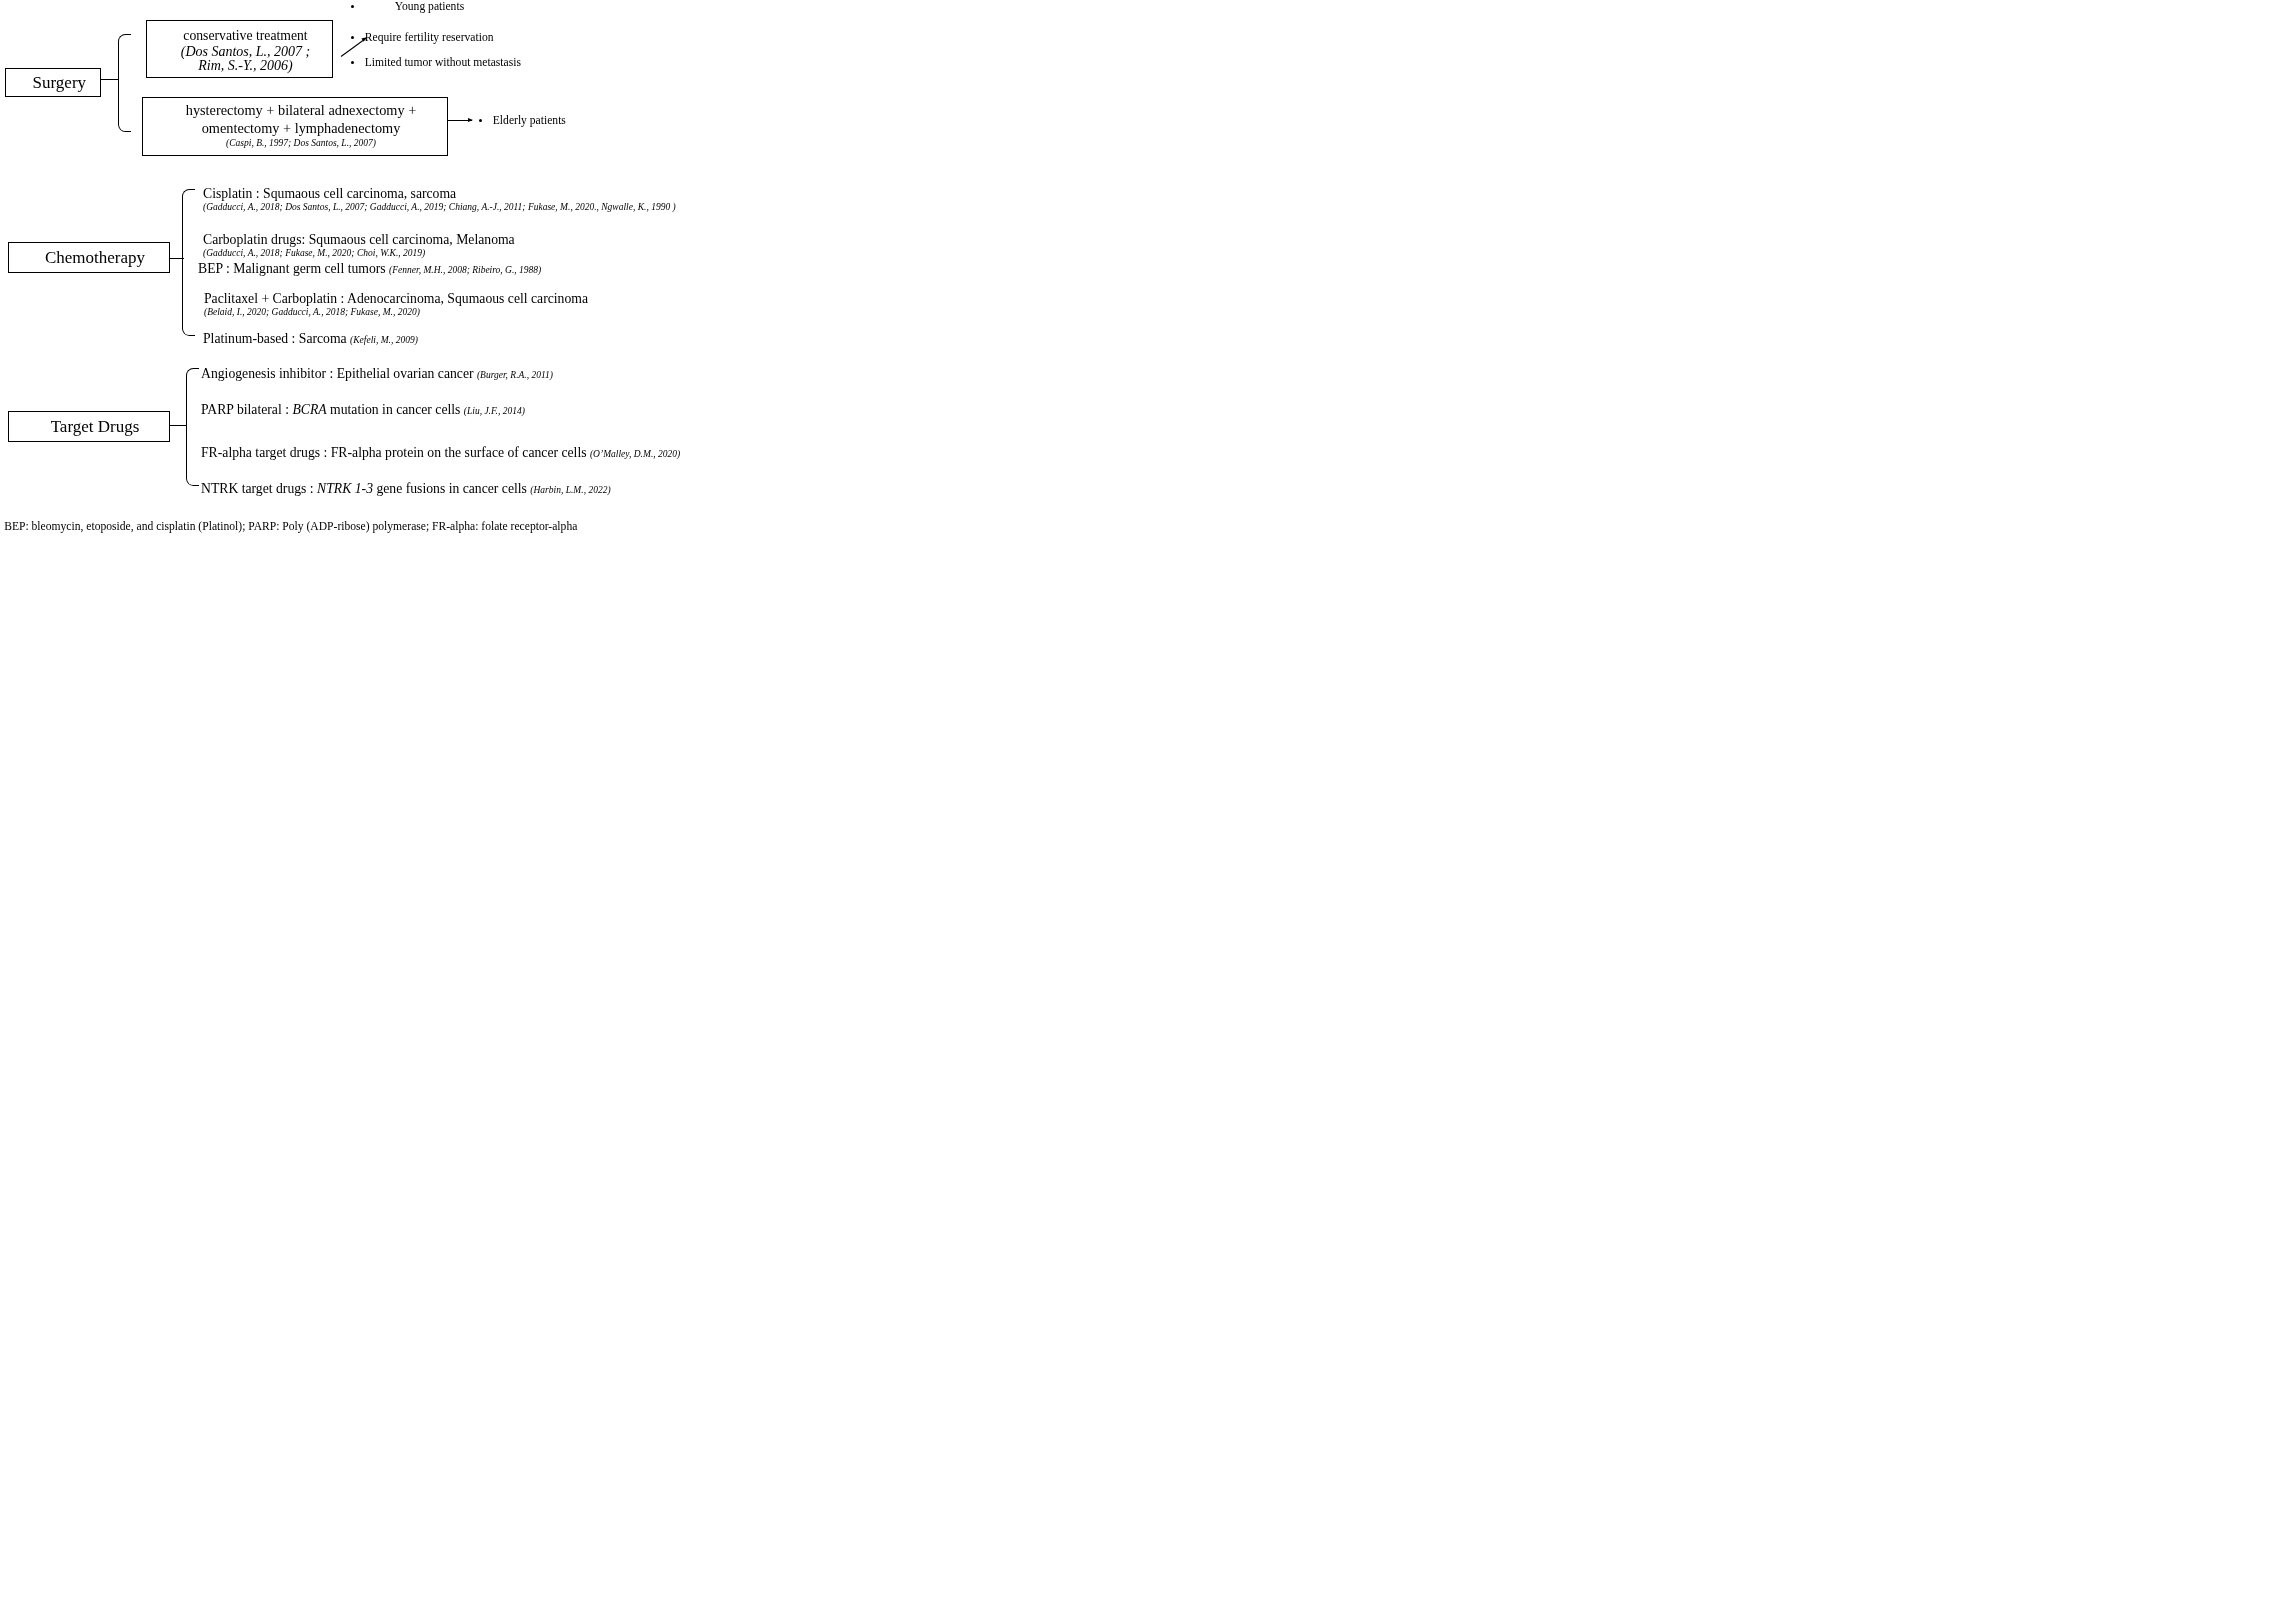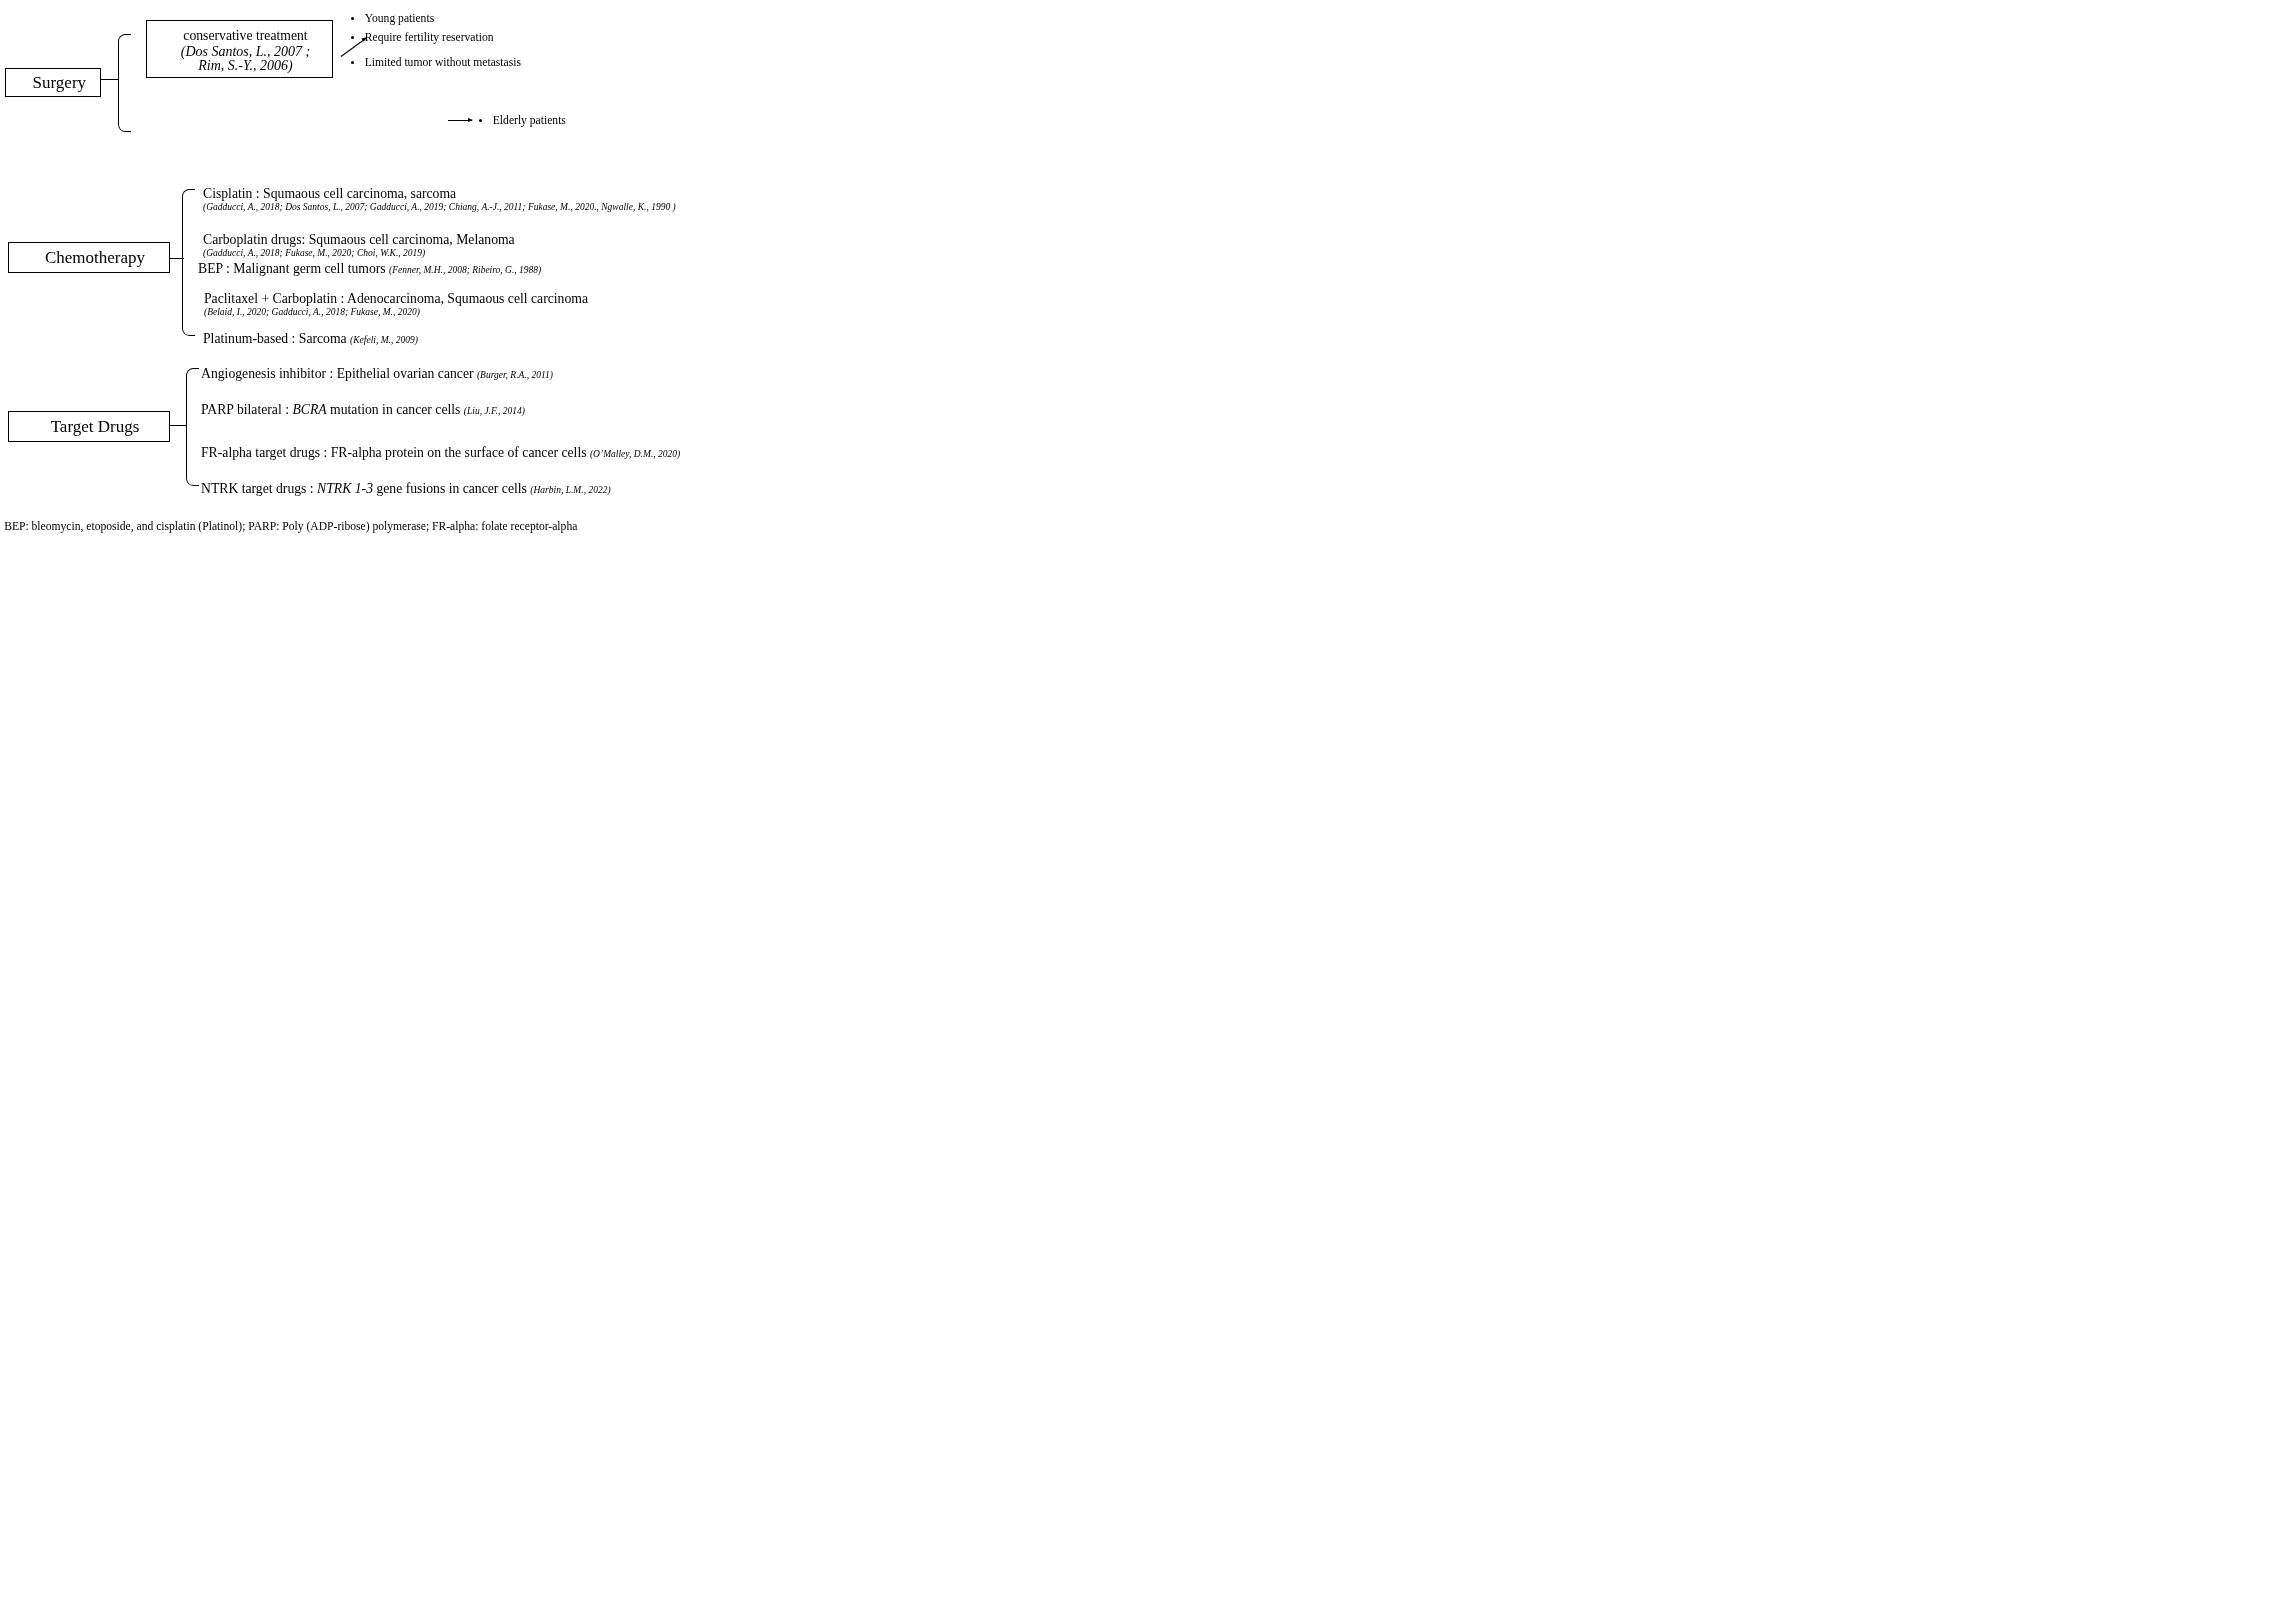--- a/index.html
+++ b/index.html
@@ -47,33 +47,38 @@
   <div class="bracket" style="left:118px; top:34px; height:98px;"></div>
 
   <div class="box content-box" style="left:146px; top:20px; width:187px; height:58px;">
     <div class="cons-title">conservative treatment</div>
     <div class="cons-cite">(Dos Santos, L., 2007 ;</div>
     <div class="cons-cite">Rim, S.-Y., 2006)</div>
   </div>
 
   <div class="arrow diag" style="left:341px; top:56px; width:31px;"></div>
 
-  <div class="bullet-row" style="left:351px; top:12px;">
+  <div class="bullet-row" style="left:351px; top:0;gap:30px;">
     <span class="dot"></span>
     <span class="bullet-text">Young patients</span>
   </div>
   <div class="bullet-row" style="left:351px; top:31px;">
     <span class="dot"></span>
     <span class="bullet-text">Require fertility reservation</span>
   </div>
   <div class="bullet-row" style="left:351px; top:56px;">
     <span class="dot"></span>
     <span class="bullet-text">Limited tumor without metastasis</span>
   </div>
 
+  <div class="box content-box" style="left:142px; top:97px; width:306px; height:59px;">
+    <div class="rad-line">hysterectomy + bilateral adnexectomy +</div>
+    <div class="rad-line">omentectomy +  lymphadenectomy</div>
+    <div class="rad-cite">(Caspi, B., 1997; Dos Santos, L., 2007)</div>
+  </div>
 
   <div class="arrow" style="left:448px; top:120px; width:24px;"></div>
   <div class="bullet-row" style="left:479px; top:114px;">
     <span class="dot"></span>
     <span class="bullet-text">Elderly patients</span>
   </div>
 
   <div class="box label-box" style="left:8px; top:242px; width:162px; height:31px;">
     <span>Chemotherapy</span>
   </div>

